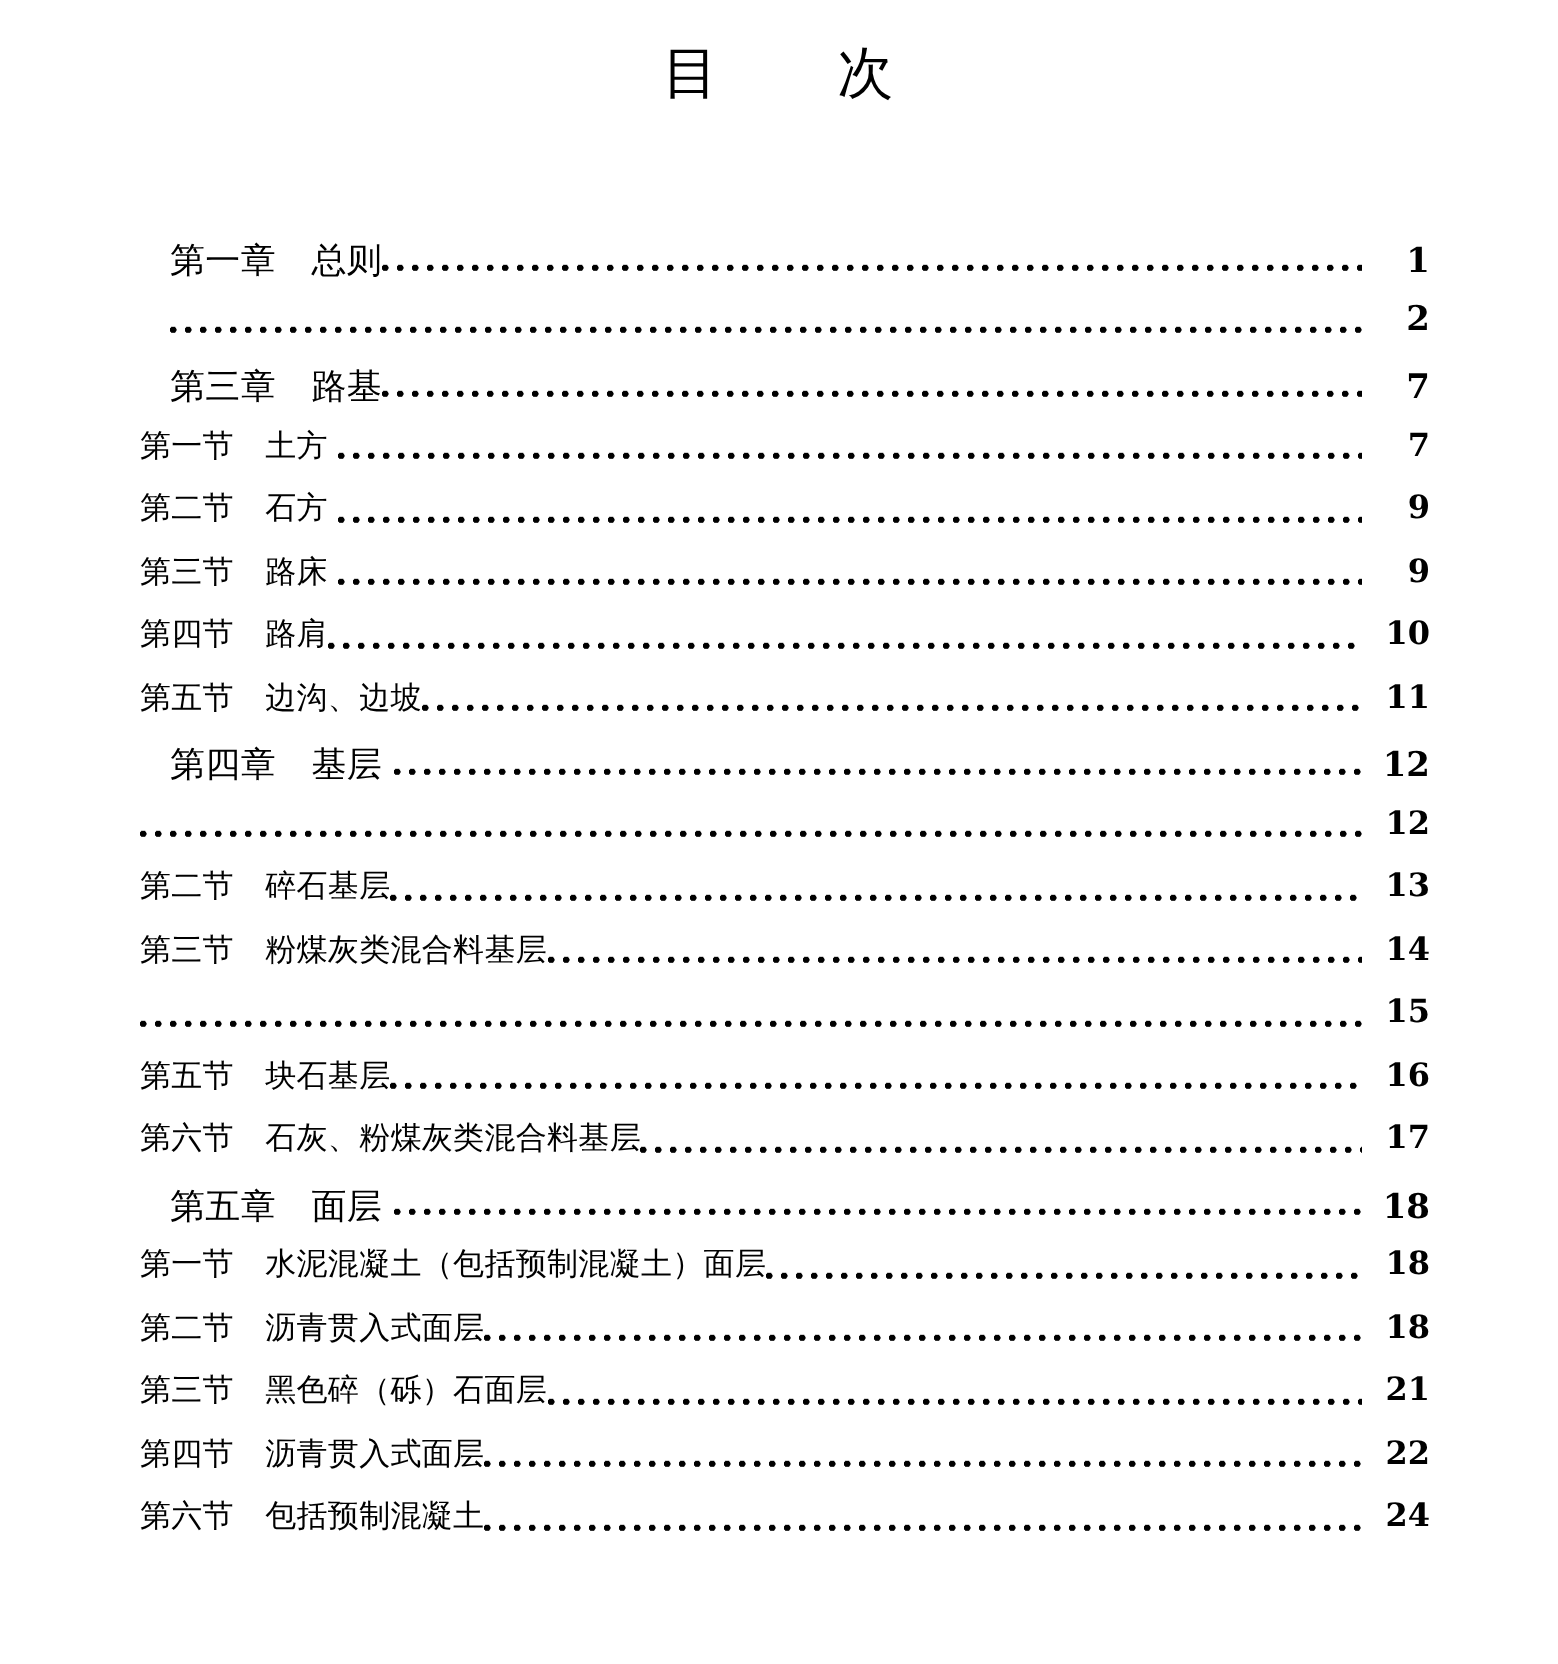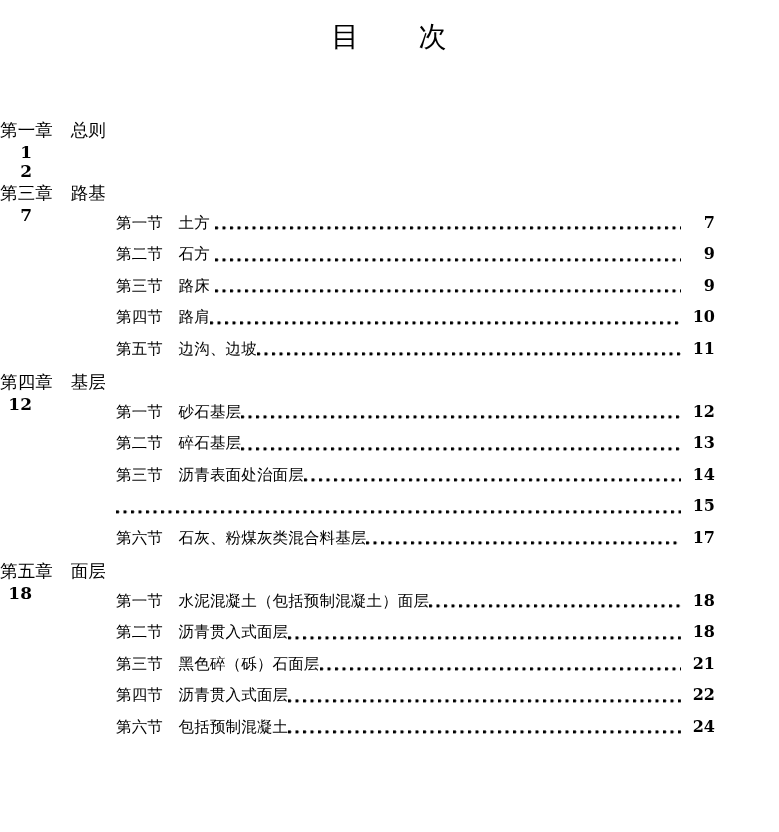--- a/index.html
+++ b/index.html
@@ -51,26 +51,26 @@
     display: flex;
     align-items: baseline;
     height: 31.5px;
     box-sizing: border-box;
     width: 779px;
     padding-right: 64px;     
   }
 
   
   .toc-row.level-chapter {
+    padding-left: 85px;
     font-size: 17.5px;
-    flex-direction: column;
   }
   
   .toc-row.level-section {
-    padding-left: 116px;
+    padding-left: 70px;
     font-size: 15.5px;
   }
 
   .row-label {
     white-space: pre;
     flex: 0 0 auto;
     letter-spacing: 0.01em;
   }
 
   .leader {
@@ -152,39 +152,43 @@
         <span class="row-label">第五节　边沟、边坡</span>
         <span class="leader"></span>
         <span class="page-num">11</span>
       </div>
       <div class="toc-row level-chapter">
         <span class="row-label">第四章　基层 </span>
         <span class="leader"></span>
         <span class="page-num">12</span>
       </div>
       <div class="toc-row level-section">
-        <span class="row-label">第一节　砂石基层</span>
         <span class="leader"></span>
         <span class="page-num">12</span>
       </div>
       <div class="toc-row level-section">
         <span class="row-label">第二节　碎石基层</span>
         <span class="leader"></span>
         <span class="page-num">13</span>
       </div>
       <div class="toc-row level-section">
-        <span class="row-label">第三节　沥青表面处治面层</span>
+        <span class="row-label">第三节　粉煤灰类混合料基层</span>
         <span class="leader"></span>
         <span class="page-num">14</span>
       </div>
       <div class="toc-row level-section">
         <span class="leader"></span>
         <span class="page-num">15</span>
       </div>
       <div class="toc-row level-section">
+        <span class="row-label">第五节　块石基层</span>
+        <span class="leader"></span>
+        <span class="page-num">16</span>
+      </div>
+      <div class="toc-row level-section">
         <span class="row-label">第六节　石灰、粉煤灰类混合料基层</span>
         <span class="leader"></span>
         <span class="page-num">17</span>
       </div>
       <div class="toc-row level-chapter">
         <span class="row-label">第五章　面层 </span>
         <span class="leader"></span>
         <span class="page-num">18</span>
       </div>
       <div class="toc-row level-section">

